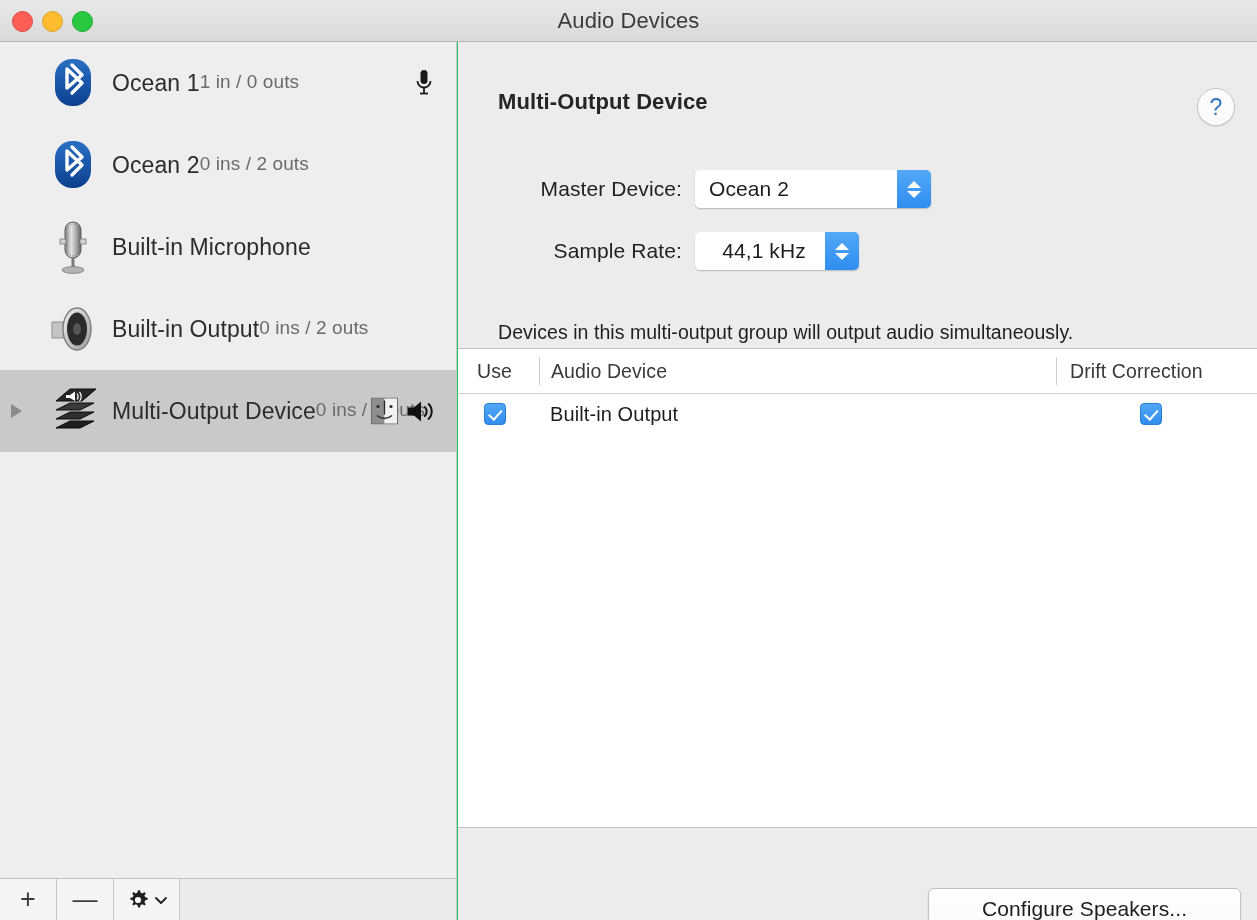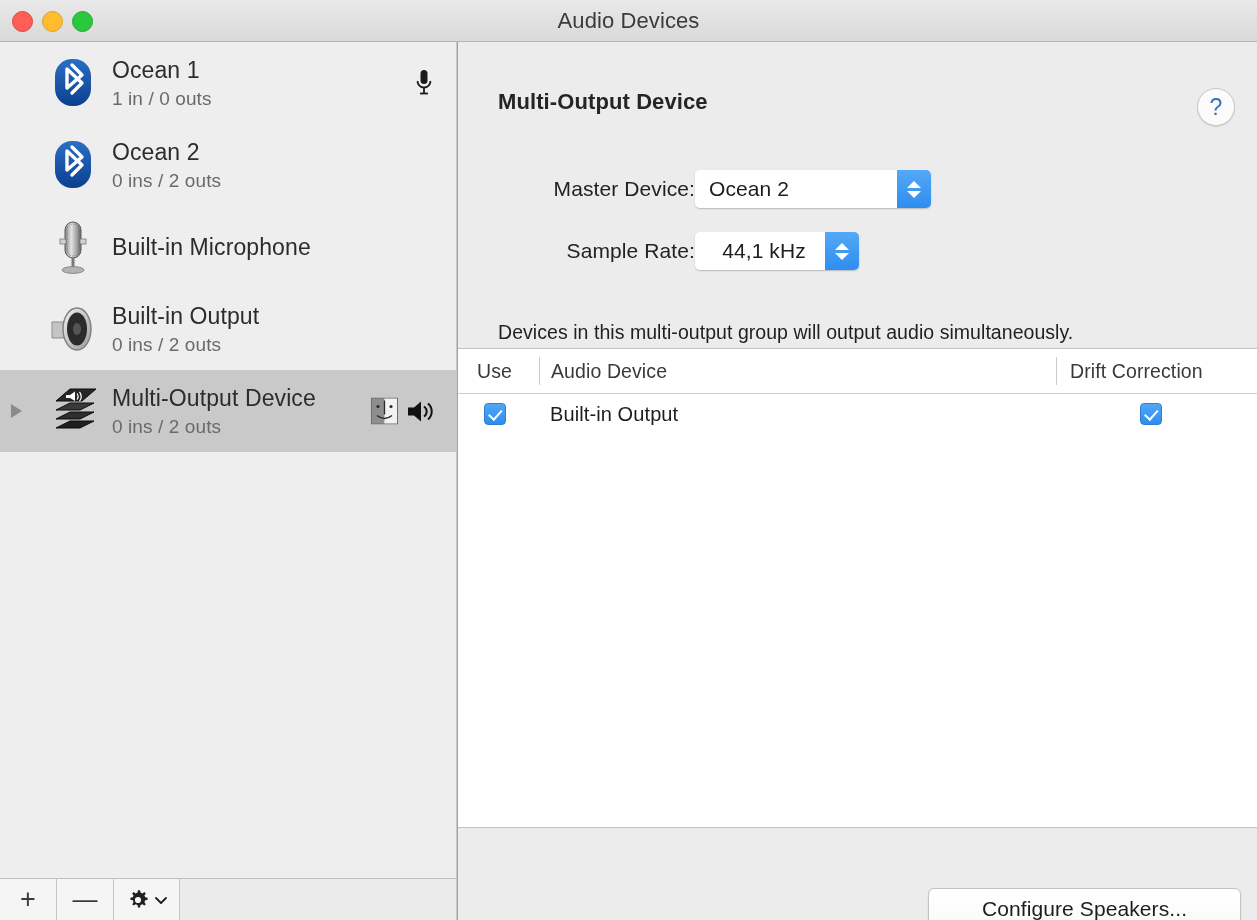--- a/index.html
+++ b/index.html
@@ -10,21 +10,21 @@
   body {
     font-family: "Liberation Sans", sans-serif;
     -webkit-font-smoothing: antialiased;
   }
 
   #window {
     position: relative;
     width: 1257px;
     height: 920px;
     overflow: hidden;
-    background: #84cc16;
+    background: #22c55e;
   }
 
   
   #titlebar {
     position: absolute;
     left: 0; top: 0;
     width: 1257px;
     height: 42px;
     background: linear-gradient(to bottom, #e9e9e9 0%, #d9d9d9 100%);
     border-bottom: 1px solid #b5b5b5;
@@ -91,21 +91,21 @@
   }
   .dev-icon {
     width: 58px;
     height: 62px;
     flex: 0 0 58px;
     display: flex;
     align-items: center;
     justify-content: center;
     margin-right: 10px;
   }
-  .dev-text { display: flex; flex-direction: column; justify-content: center; }
+  .dev-text { display: flex; justify-content: center; }
   .dev-name {
     font-size: 23px;
     color: #2c2c2c;
     line-height: 30px;
     letter-spacing: 0.1px;
   }
   .dev-sub {
     font-size: 19px;
     color: #6a6a6a;
     line-height: 27px;
@@ -190,20 +190,21 @@
     position: absolute;
     display: flex;
     align-items: center;
   }
   #row-master { left: 0; top: 128px; }
   #row-rate   { left: 0; top: 190px; }
 
   .field-label {
     width: 237px;
     text-align: right;
+    padding-right: 13px;
     font-size: 21px;
     color: #222222;
     box-sizing: border-box;
     letter-spacing: 0.1px;
   }
 
   .stepper-combo {
     display: flex;
     align-items: stretch;
     height: 38px;

